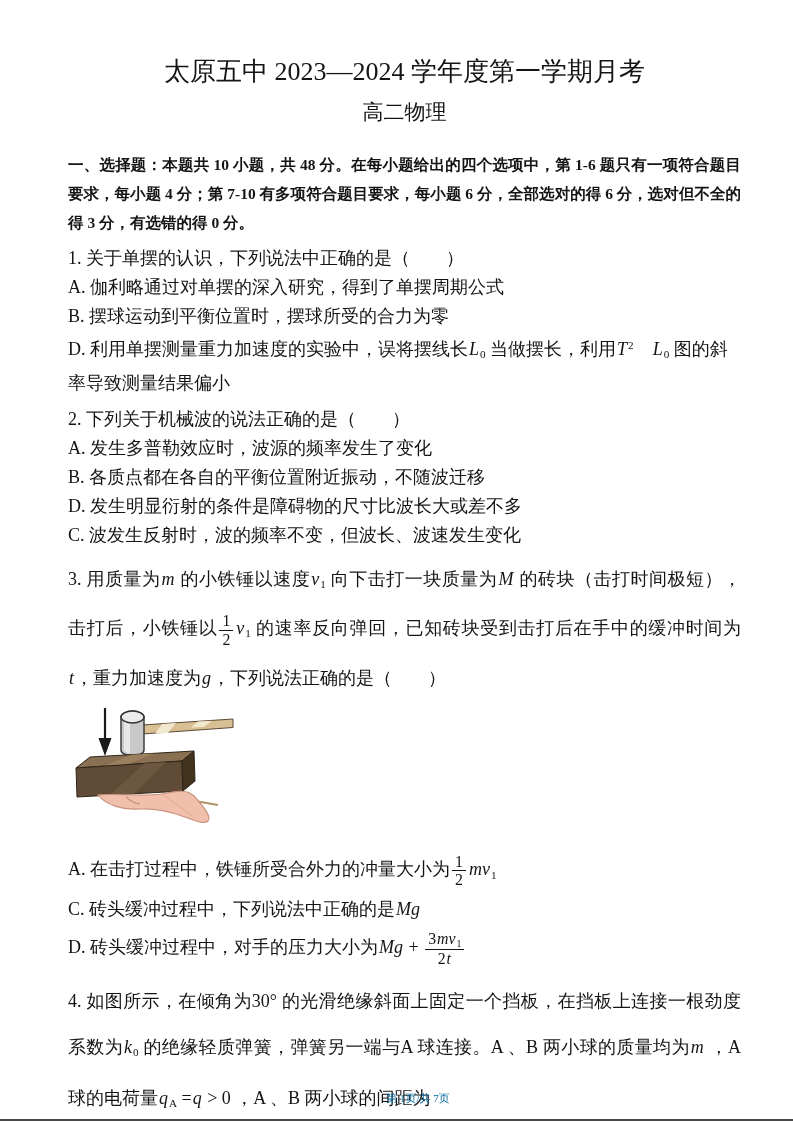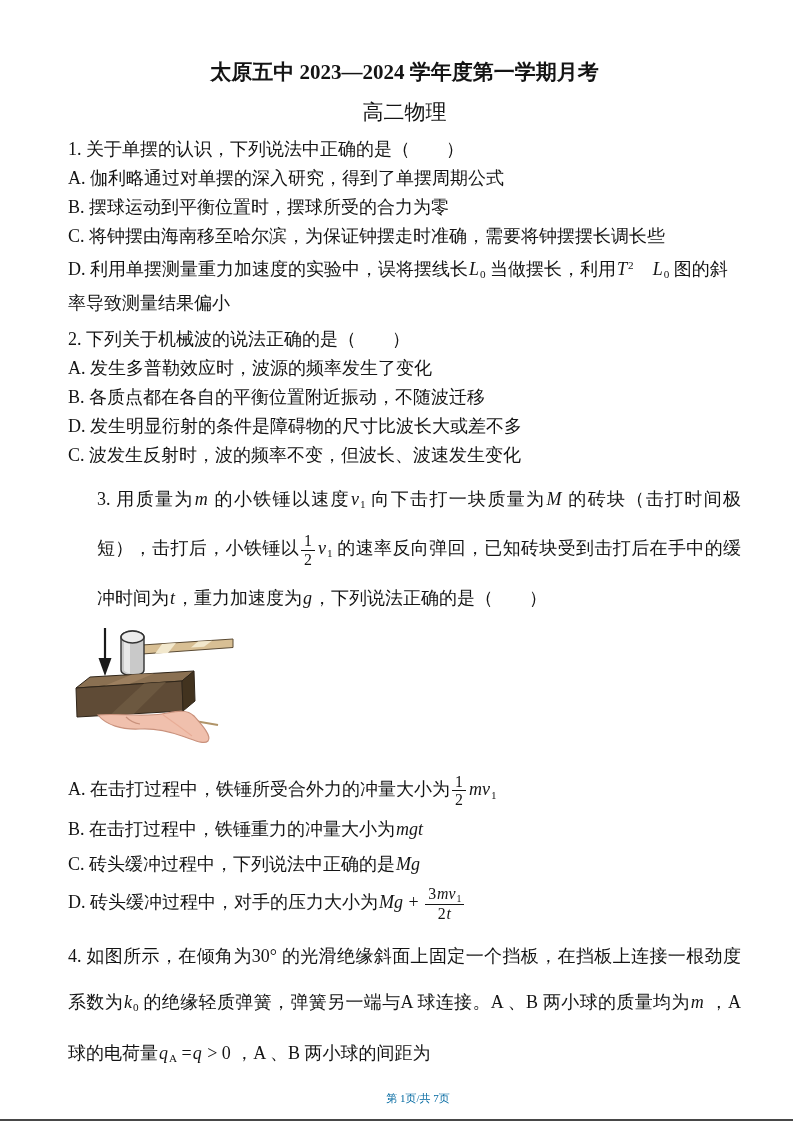--- a/index.html
+++ b/index.html
@@ -2,28 +2,28 @@
 <html><head>
 <meta charset="utf-8">
 <style>
   html,body { margin:0; padding:0; background:#ffffff; }
   .page {
     position:relative; width:793px; height:1122px; background:#ffffff;
     font-family:"Liberation Serif","DejaVu Serif",serif; color:#141414;
     overflow:hidden;
   }
   .content { position:absolute; left:68px; top:56px; width:673px; }
-  .doc-title  { text-align:center; font-size:21px; font-weight:bold; line-height:32px; }
+  .doc-title  { text-align:center; font-size:26px; font-weight:normal; line-height:32px; }
   .doc-subtitle { text-align:center; font-size:21px; font-weight:normal; line-height:32px; margin-top:8px; }
   .section-intro {
     margin-top:22px; font-weight:bold; font-size:15.5px; line-height:29px;
     text-align:justify; white-space:pre-wrap;
   }
   .q-line { font-size:18px; white-space:pre-wrap; line-height:29px; }
-  .q-stem.multi { line-height:44px; text-align:justify;margin-left:29px; }
+  .q-stem.multi { line-height:44px; text-align:justify; }
   .question { margin-top:7px; }
   .q3-options .q-line { padding:3px 0; }
   .q4 .q-stem { line-height:46px; text-align:justify; }
   .var { font-style:italic; padding:0 1px; }
   sub { font-size:0.62em; vertical-align:-0.3em; }
   sup { font-size:0.62em; vertical-align:0.5em; }
   .frac {
     display:inline-block; vertical-align:middle; text-align:center;
     line-height:1.12; font-size:0.88em; margin:0 2px;
   }
@@ -38,26 +38,26 @@
 </style>
 </head>
 <body>
 
 <div class="page">
   <div class="content">
 
     <div class="doc-title">太原五中 2023—2024 学年度第一学期月考</div>
     <div class="doc-subtitle">高二物理</div>
 
+    <div class="section-intro">一、选择题：本题共 10 小题，共 48 分。在每小题给出的四个选项中，第 1-6 题只有一项符合题目要求，每小题 4 分；第 7-10 有多项符合题目要求，每小题 6 分，全部选对的得 6 分，选对但不全的得 3 分，有选错的得 0 分。</div>
 
     <div class="question">
       <div class="q-line q-stem"><span>1. 关于单摆的认识，下列说法中正确的是（　　）</span></div>
       <div class="q-line"><span>A. 伽利略通过对单摆的深入研究，得到了单摆周期公式</span></div>
       <div class="q-line"><span>B. 摆球运动到平衡位置时，摆球所受的合力为零</span></div>
-      <div class="q-line"><span>C. 将钟摆由海南移至哈尔滨，为保证钟摆走时准确，需要将钟摆摆长调长些</span></div>
       <div class="q-line"><span>D. 利用单摆测量重力加速度的实验中，误将摆线长</span><span class="var">L</span><sub>0</sub><span> 当做摆长，利用</span><span class="var">T</span><sup>2</sup><span>　</span><span class="var">L</span><sub>0</sub><span> 图的斜率导致测量结果偏小</span></div>
     </div>
 
     <div class="question">
       <div class="q-line q-stem"><span>2. 下列关于机械波的说法正确的是（　　）</span></div>
       <div class="q-line"><span>A. 发生多普勒效应时，波源的频率发生了变化</span></div>
       <div class="q-line"><span>B. 各质点都在各自的平衡位置附近振动，不随波迁移</span></div>
       <div class="q-line"><span>D. 发生明显衍射的条件是障碍物的尺寸比波长大或差不多</span></div>
       <div class="q-line"><span>C. 波发生反射时，波的频率不变，但波长、波速发生变化</span></div>
     </div>
@@ -92,21 +92,20 @@
         <g>
           <line x1="113" y1="95" x2="148" y2="101" stroke="#b09468" stroke-width="2"></line>
           <path d="M28,91 C36,101 52,106 70,105 C86,104 98,107 112,112 C124,116 134,121 138,117 C142,112 132,101 124,92 C116,84 104,88 92,90 C72,93 44,89 28,91 Z" stroke="#c9917c" stroke-width="1.2" fill="#f0c0ad"></path>
           <path d="M56,93 C60,97 64,99 70,100" fill="none" stroke="#c9917c" stroke-width="1.1"></path>
           <path d="M92,90 C100,96 112,104 122,112" fill="none" stroke="#e8ad97" stroke-width="1.1"></path>
         </g>
       </svg>
 
       <div class="q3-options">
         <div class="q-line"><span>A. 在击打过程中，铁锤所受合外力的冲量大小为</span><span class="frac"><span class="fnum"><span>1</span></span><span class="fden"><span>2</span></span></span><span class="var">mv</span><sub>1</sub></div>
-        <div class="q-line"><span>B. 在击打过程中，铁锤重力的冲量大小为</span><span class="var">mgt</span></div>
         <div class="q-line"><span>C. 砖头缓冲过程中，下列说法中正确的是</span><span class="var">Mg</span></div>
         <div class="q-line"><span>D. 砖头缓冲过程中，对手的压力大小为</span><span class="var">Mg</span><span> + </span><span class="frac"><span class="fnum"><span>3</span><span class="var">mv</span><sub>1</sub></span><span class="fden"><span>2</span><span class="var">t</span></span></span></div>
       </div>
     </div>
 
     <div class="question q4">
       <div class="q-line q-stem"><span>4. 如图所示，在倾角为30° 的光滑绝缘斜面上固定一个挡板，在挡板上连接一根劲度系数为</span><span class="var">k</span><sub>0</sub><span> 的绝缘轻质弹簧，弹簧另一端与A 球连接。A 、B 两小球的质量均为</span><span class="var">m</span><span> ，A 球的电荷量</span><span class="var">q</span><sub>A</sub><span> =</span><span class="var">q</span><span> &gt; 0 ，A 、B 两小球的间距为</span></div>
     </div>
 
   </div>

